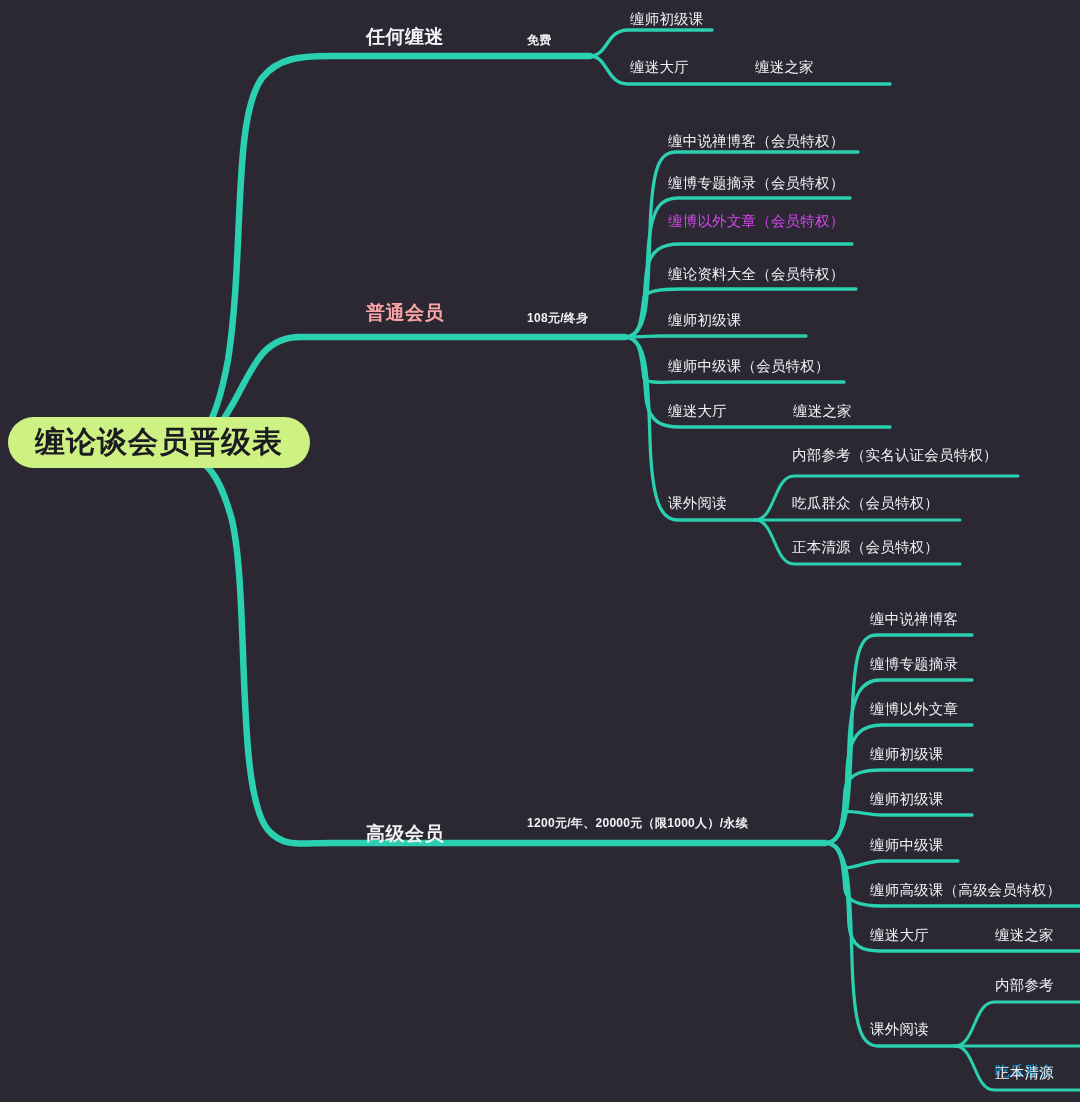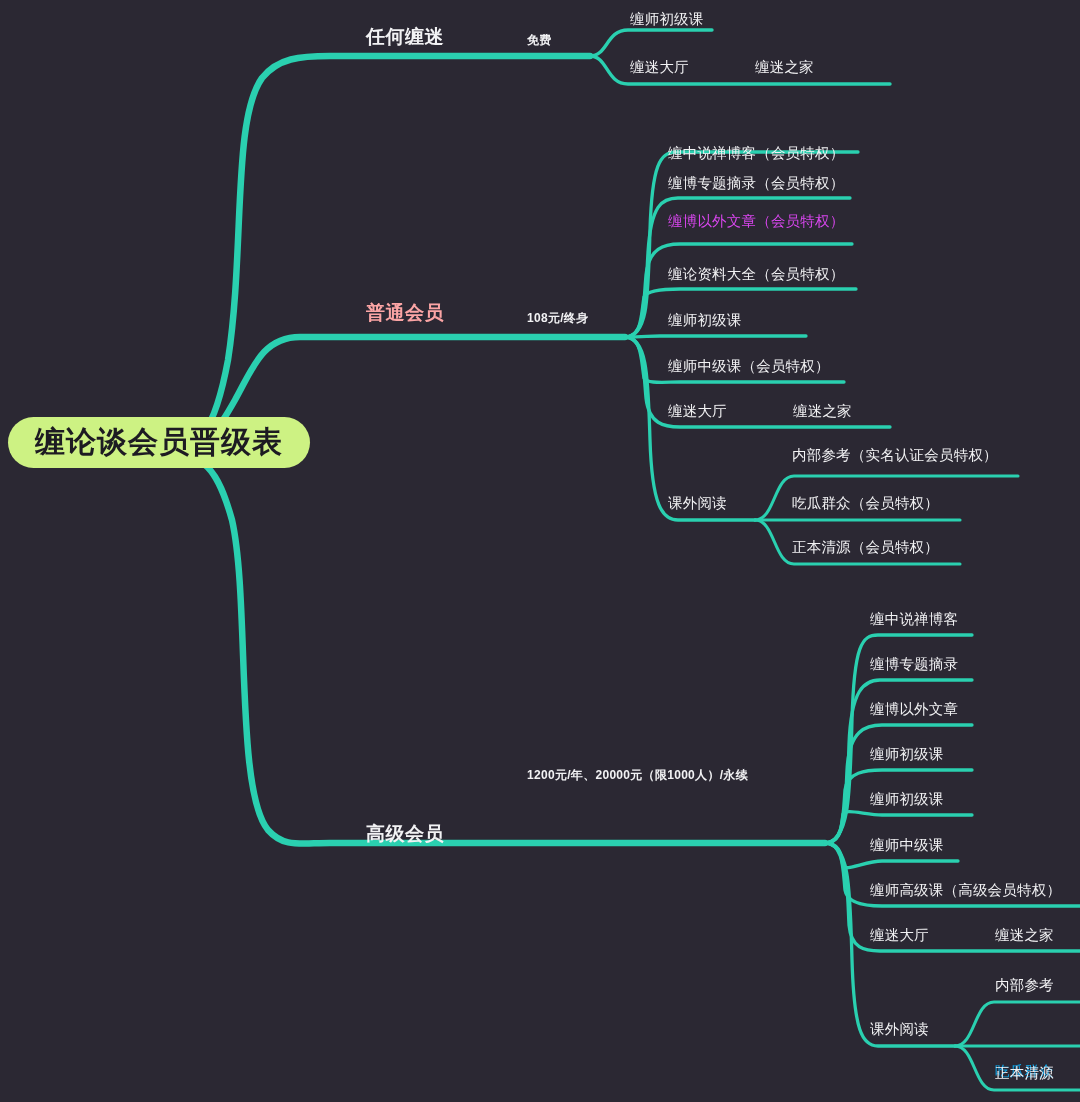--- a/index.html
+++ b/index.html
@@ -89,36 +89,36 @@
   <div class="node lvl1" style="left: 366px; top: 27px; color: rgb(242, 242, 244);">任何缠迷</div>
   <div class="node lvl1p" style="left: 527px; top: 34px; color: rgb(242, 242, 244);">免费</div>
 
   <div class="node lvl2" style="left: 630px; top: 12px; color: rgb(242, 242, 244);">缠师初级课</div>
   <div class="node lvl2" style="left: 630px; top: 60px; color: rgb(242, 242, 244);">缠迷大厅</div>
   <div class="node lvl3" style="left: 755px; top: 60px; color: rgb(242, 242, 244);">缠迷之家</div>
 
   <div class="node lvl1" style="left: 366px; top: 303px; color: #fca5a5;">普通会员</div>
   <div class="node lvl1p" style="left: 527px; top: 312px; color: rgb(242, 242, 244);">108元/终身</div>
 
-  <div class="node lvl2" style="left: 668px; top: 146px; color: rgb(242, 242, 244);">缠中说禅博客（会员特权）</div>
+  <div class="node lvl2" style="left: 668px; top: 134px; color: rgb(242, 242, 244);">缠中说禅博客（会员特权）</div>
   <div class="node lvl2" style="left: 668px; top: 176px; color: rgb(242, 242, 244);">缠博专题摘录（会员特权）</div>
   <div class="node lvl2" style="left: 668px; top: 214px; color: #d946ef;">缠博以外文章（会员特权）</div>
   <div class="node lvl2" style="left: 668px; top: 267px; color: rgb(242, 242, 244);">缠论资料大全（会员特权）</div>
   <div class="node lvl2" style="left: 668px; top: 313px; color: rgb(242, 242, 244);">缠师初级课</div>
   <div class="node lvl2" style="left: 668px; top: 359px; color: rgb(242, 242, 244);">缠师中级课（会员特权）</div>
   <div class="node lvl2" style="left: 668px; top: 404px; color: rgb(242, 242, 244);">缠迷大厅</div>
   <div class="node lvl3" style="left: 793px; top: 404px; color: rgb(242, 242, 244);">缠迷之家</div>
   <div class="node lvl2" style="left: 668px; top: 496px; color: rgb(242, 242, 244);">课外阅读</div>
 
   <div class="node lvl3" style="left: 792px; top: 448px; color: rgb(242, 242, 244);">内部参考（实名认证会员特权）</div>
   <div class="node lvl3" style="left: 792px; top: 496px; color: rgb(242, 242, 244);">吃瓜群众（会员特权）</div>
   <div class="node lvl3" style="left: 792px; top: 540px; color: rgb(242, 242, 244);">正本清源（会员特权）</div>
 
   <div class="node lvl1" style="left: 366px; top: 808px; color: rgb(242, 242, 244); margin-top: 16px;">高级会员</div>
-  <div class="node lvl1p" style="left: 527px; top: 769px; color: rgb(242, 242, 244);">1200元/年、20000元（限1000人）/永续</div>
+  <div class="node lvl1p" style="left: 527px; top: 817px; color: rgb(242, 242, 244);">1200元/年、20000元（限1000人）/永续</div>
 
   <div class="node lvl2" style="left: 870px; top: 612px; color: rgb(242, 242, 244);">缠中说禅博客</div>
   <div class="node lvl2" style="left: 870px; top: 657px; color: rgb(242, 242, 244);">缠博专题摘录</div>
   <div class="node lvl2" style="left: 870px; top: 702px; color: rgb(242, 242, 244);">缠博以外文章</div>
   <div class="node lvl2" style="left: 870px; top: 747px; color: rgb(242, 242, 244);">缠师初级课</div>
   <div class="node lvl2" style="left: 870px; top: 792px; color: rgb(242, 242, 244);">缠师初级课</div>
   <div class="node lvl2" style="left: 870px; top: 838px; color: rgb(242, 242, 244);">缠师中级课</div>
   <div class="node lvl2" style="left: 870px; top: 883px; color: rgb(242, 242, 244);">缠师高级课（高级会员特权）</div>
   <div class="node lvl2" style="left: 870px; top: 928px; color: rgb(242, 242, 244);">缠迷大厅</div>
   <div class="node lvl3" style="left: 995px; top: 928px; color: rgb(242, 242, 244);">缠迷之家</div>

